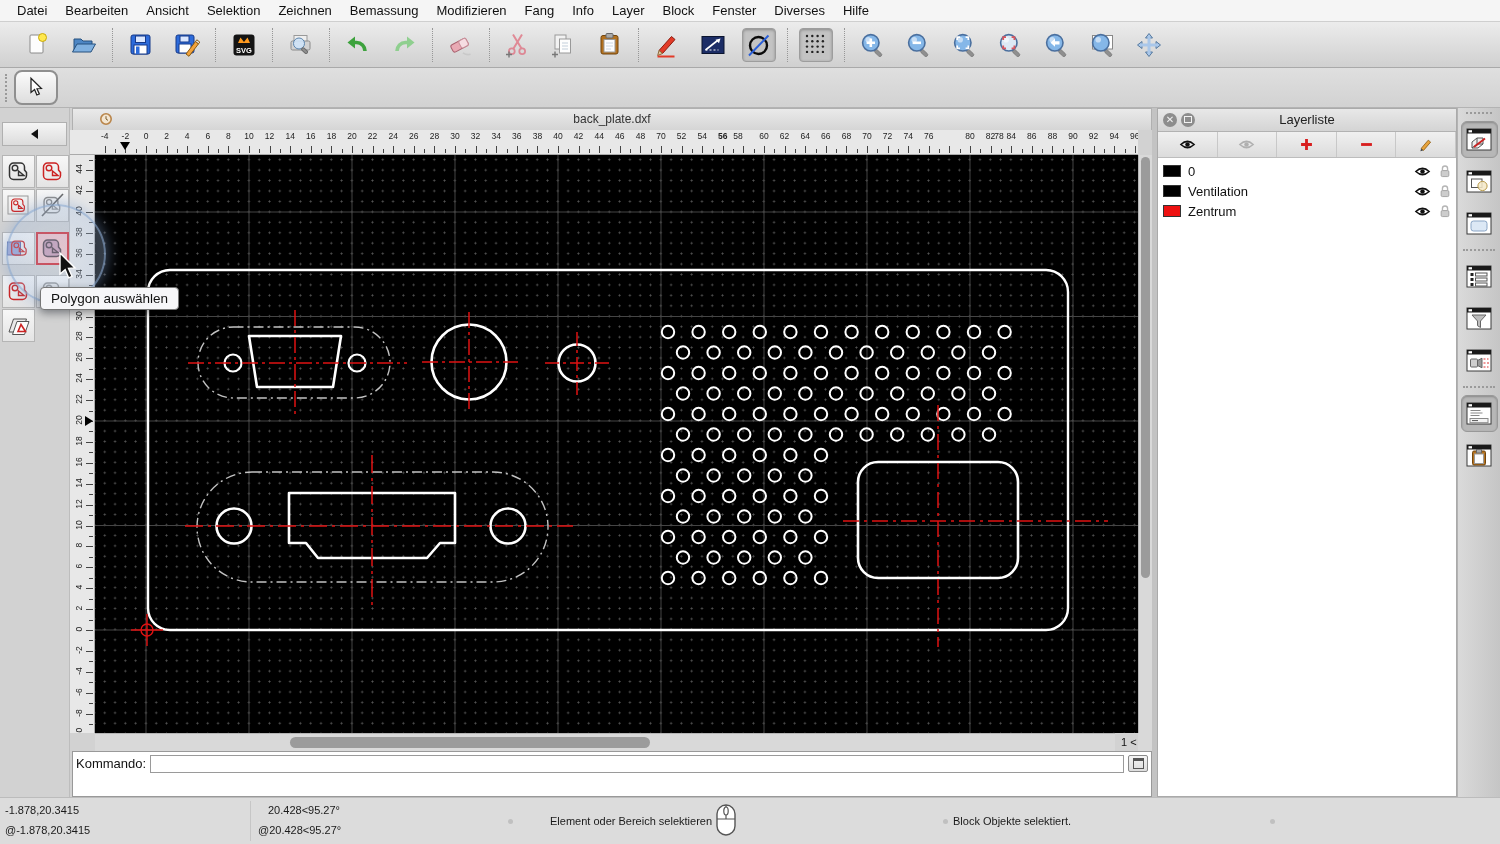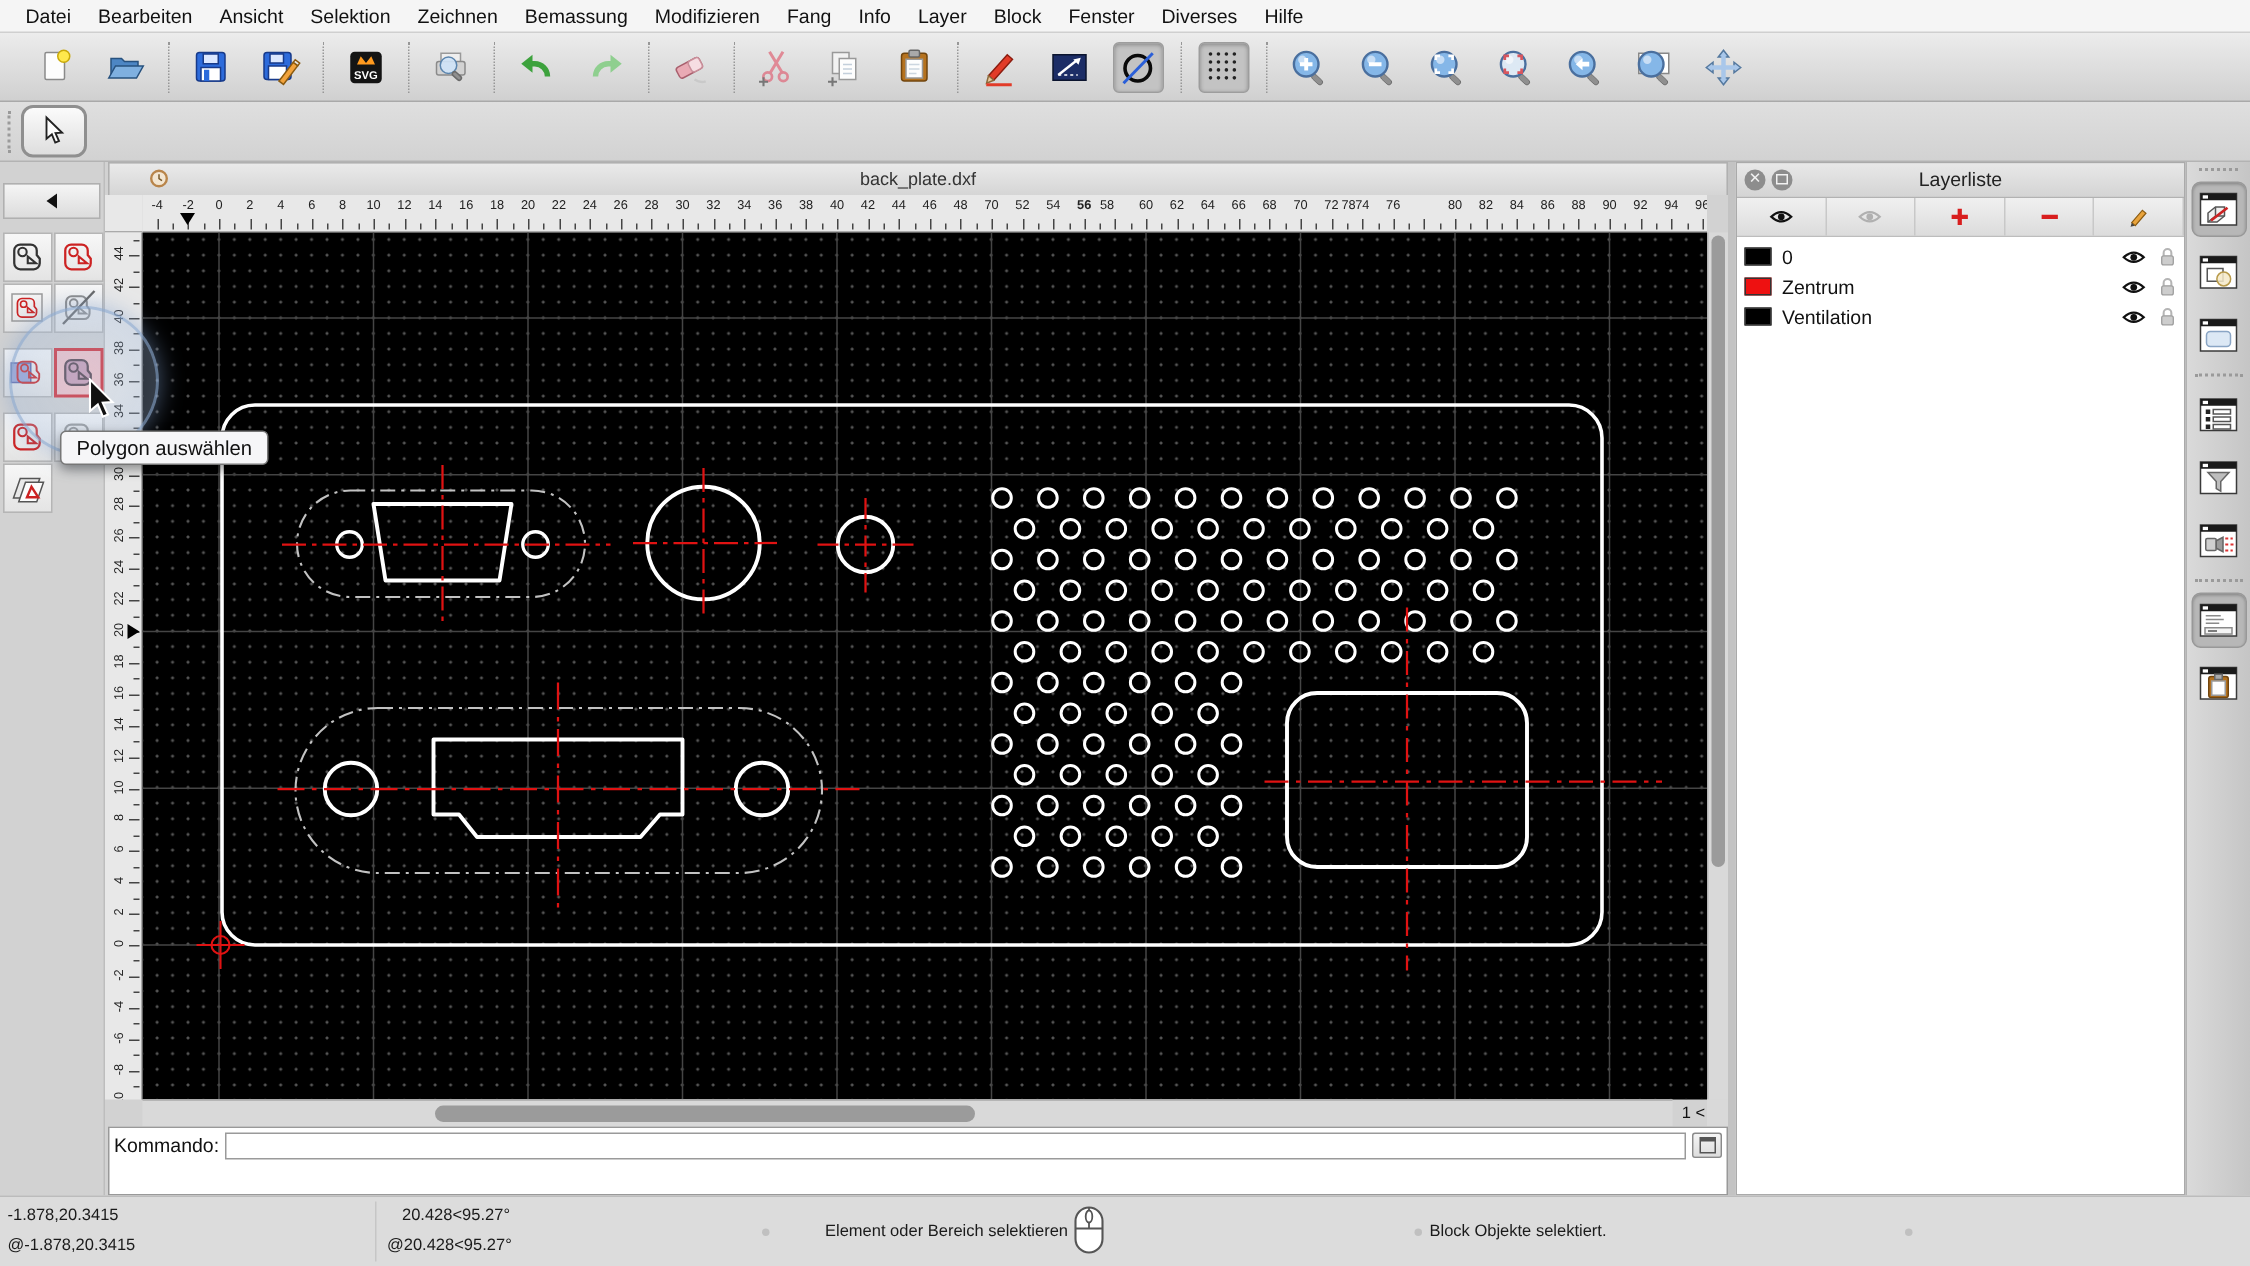--- a/index.html
+++ b/index.html
@@ -567,21 +567,21 @@
       <div class="hr-num" style="left: 643px;">58</div>
       <div class="hr-num" style="left: 669px;">60</div>
       <div class="hr-num" style="left: 689.6px;">62</div>
       <div class="hr-num" style="left: 710.2px;">64</div>
       <div class="hr-num" style="left: 730.8px;">66</div>
       <div class="hr-num" style="left: 751.4px;">68</div>
       <div class="hr-num" style="left: 772px;">70</div>
       <div class="hr-num" style="left: 792.6px;">72</div>
       <div class="hr-num" style="left: 813.2px;">74</div>
       <div class="hr-num" style="left: 833.8px;">76</div>
-      <div class="hr-num" style="left: 804px;">78</div>
+      <div class="hr-num" style="left: 904px;">78</div>
       <div class="hr-num" style="left: 875px;">80</div>
       <div class="hr-num" style="left: 895.6px;">82</div>
       <div class="hr-num" style="left: 916.2px;">84</div>
       <div class="hr-num" style="left: 936.8px;">86</div>
       <div class="hr-num" style="left: 957.4px;">88</div>
       <div class="hr-num" style="left: 978px;">90</div>
       <div class="hr-num" style="left: 998.6px;">92</div>
       <div class="hr-num" style="left: 1019.2px;">94</div>
       <div class="hr-num" style="left: 1039.8px;">96</div>
       <div class="hr-marker" style="left: 30.4px;"></div>
@@ -913,51 +913,51 @@
             </svg>
           </div>
           <div class="row-ico">
             <svg viewBox="0 0 14 16" width="12" height="14">
               <path d="M4 7.5 v-2.3 a3 3 0 0 1 6 0 v2.3" fill="none" stroke="#b5b5b5" stroke-width="1.6"></path>
               <rect x="2.5" y="7.5" width="9" height="7" rx="1.5" fill="#cdcdcd" stroke="#9d9d9d"></rect>
             </svg>
           </div>
         </div>
         <div class="layer-row">
+          <div class="swatch" style="background: rgb(0, 0, 0);"></div>
+          <div class="layer-name">Ventilation</div>
+          <div class="row-ico">
+            <svg viewBox="0 0 22 18" width="19" height="15">
+              <path d="M3 9 q8 -7.5 16 0 q-8 7.5 -16 0z" fill="none" stroke="#111" stroke-width="1.8"></path>
+              <circle cx="11" cy="9" r="2.7" fill="#111"></circle>
+            </svg>
+          </div>
+          <div class="row-ico">
+            <svg viewBox="0 0 14 16" width="12" height="14">
+              <path d="M4 7.5 v-2.3 a3 3 0 0 1 6 0 v2.3" fill="none" stroke="#b5b5b5" stroke-width="1.6"></path>
+              <rect x="2.5" y="7.5" width="9" height="7" rx="1.5" fill="#cdcdcd" stroke="#9d9d9d"></rect>
+            </svg>
+          </div>
+        </div>
+        <div class="layer-row">
           <div class="swatch" style="background: rgb(238, 17, 17);"></div>
           <div class="layer-name">Zentrum</div>
           <div class="row-ico">
             <svg viewBox="0 0 22 18" width="19" height="15">
               <path d="M3 9 q8 -7.5 16 0 q-8 7.5 -16 0z" fill="none" stroke="#111" stroke-width="1.8"></path>
               <circle cx="11" cy="9" r="2.7" fill="#111"></circle>
             </svg>
           </div>
           <div class="row-ico">
             <svg viewBox="0 0 14 16" width="12" height="14">
               <path d="M4 7.5 v-2.3 a3 3 0 0 1 6 0 v2.3" fill="none" stroke="#b5b5b5" stroke-width="1.6"></path>
               <rect x="2.5" y="7.5" width="9" height="7" rx="1.5" fill="#cdcdcd" stroke="#9d9d9d"></rect>
             </svg>
           </div>
         </div>
-        <div class="layer-row">
-          <div class="swatch" style="background: rgb(0, 0, 0);"></div>
-          <div class="layer-name">Ventilation</div>
-          <div class="row-ico">
-            <svg viewBox="0 0 22 18" width="19" height="15">
-              <path d="M3 9 q8 -7.5 16 0 q-8 7.5 -16 0z" fill="none" stroke="#111" stroke-width="1.8"></path>
-              <circle cx="11" cy="9" r="2.7" fill="#111"></circle>
-            </svg>
-          </div>
-          <div class="row-ico">
-            <svg viewBox="0 0 14 16" width="12" height="14">
-              <path d="M4 7.5 v-2.3 a3 3 0 0 1 6 0 v2.3" fill="none" stroke="#b5b5b5" stroke-width="1.6"></path>
-              <rect x="2.5" y="7.5" width="9" height="7" rx="1.5" fill="#cdcdcd" stroke="#9d9d9d"></rect>
-            </svg>
-          </div>
-        </div>
       </div>
   </div>
 
   <div class="rightdock" id="rightdock">
     <div class="rd-handle"></div>
   <div class="rd-btn selected">
         <svg viewBox="0 0 30 30">
           <rect x="3" y="4" width="24" height="21" fill="#fff" stroke="#3a3a3a"></rect>
           <rect x="3" y="4" width="24" height="4.5" fill="#1a1a1a"></rect>
           <rect x="4.5" y="5.2" width="3.5" height="2.2" fill="#fff"></rect>

